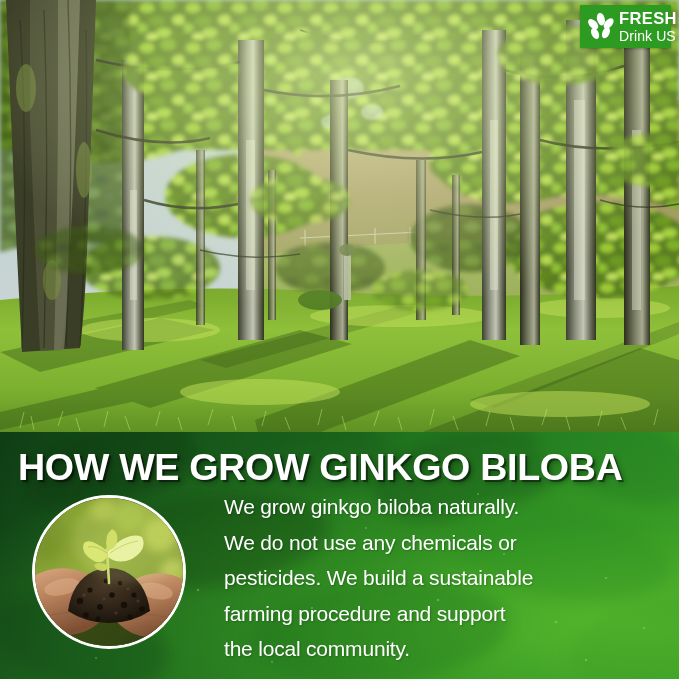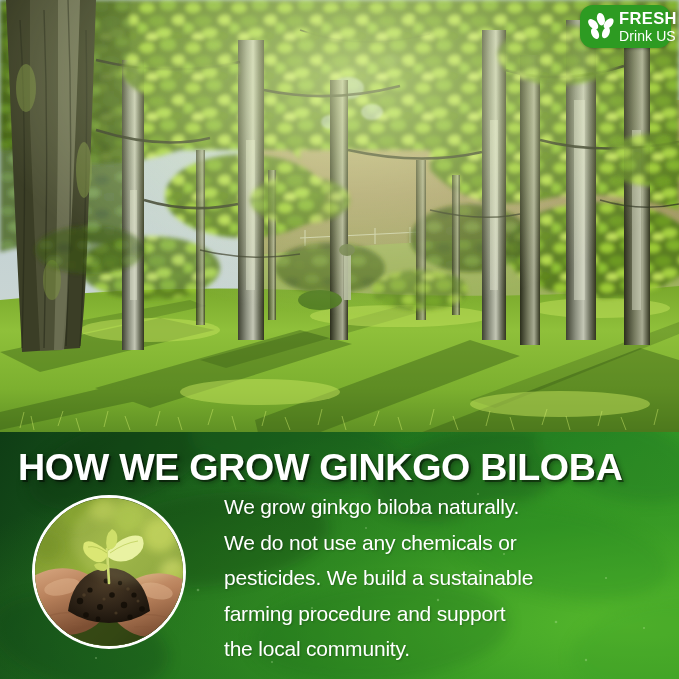--- a/index.html
+++ b/index.html
@@ -38,21 +38,21 @@
     display: block;
   }
 
   
   .brand-badge {
     position: absolute;
     left: 580px;
     top: 5px;
     width: 91px;
     height: 43px;
-    border-radius: 13px;
+    border-radius: 1px;
     background: #2d9b22;
     display: flex;
     align-items: center;
     padding: 0 7px 0 5px;
     box-sizing: border-box;
     box-shadow: 0 1px 3px rgba(0,0,0,0.30);
   }
   .brand-leaf-icon {
     width: 31px;
     height: 31px;

